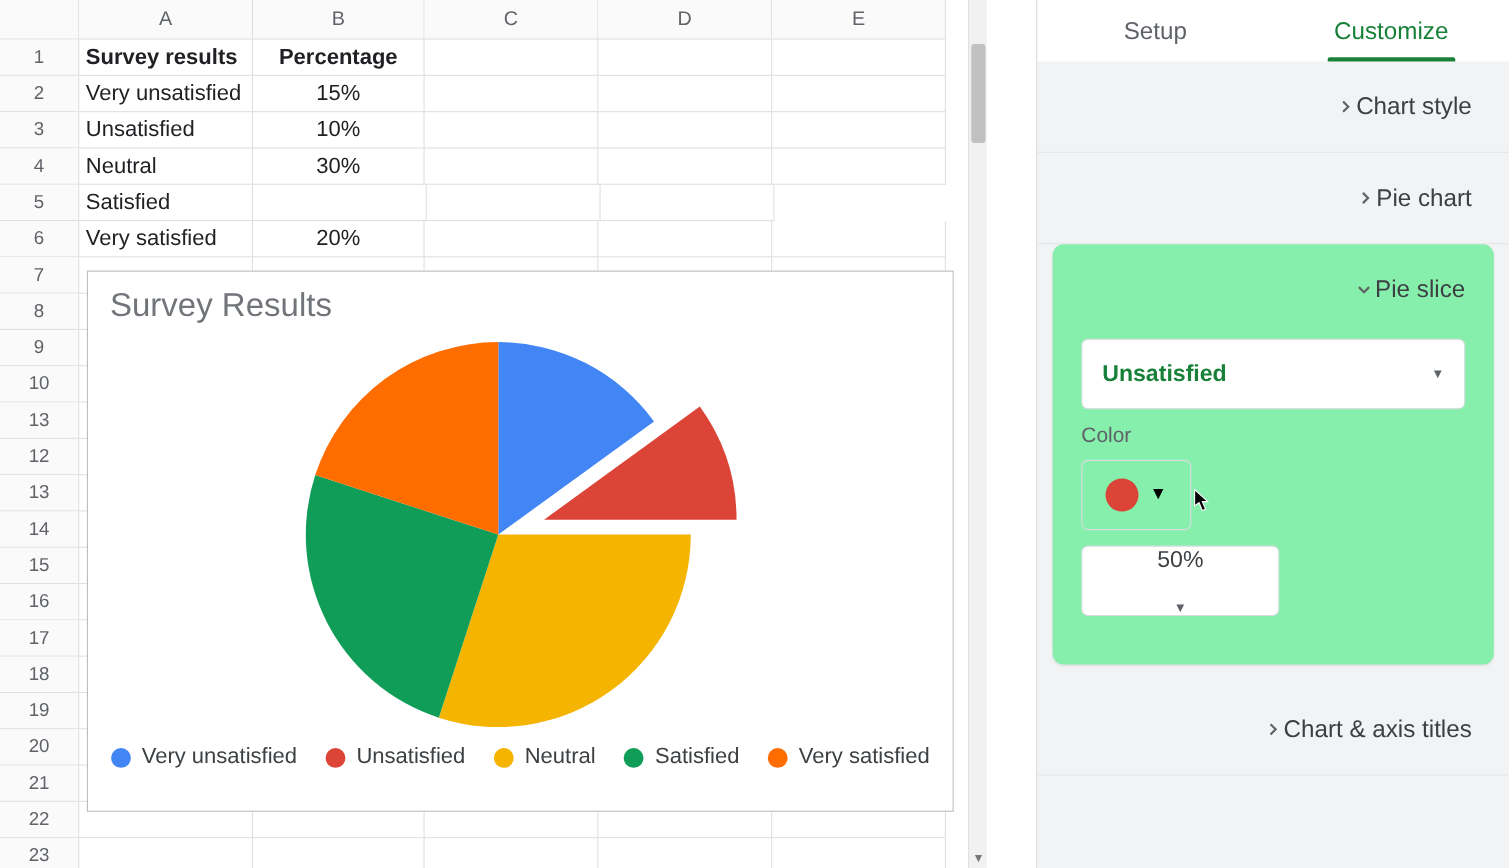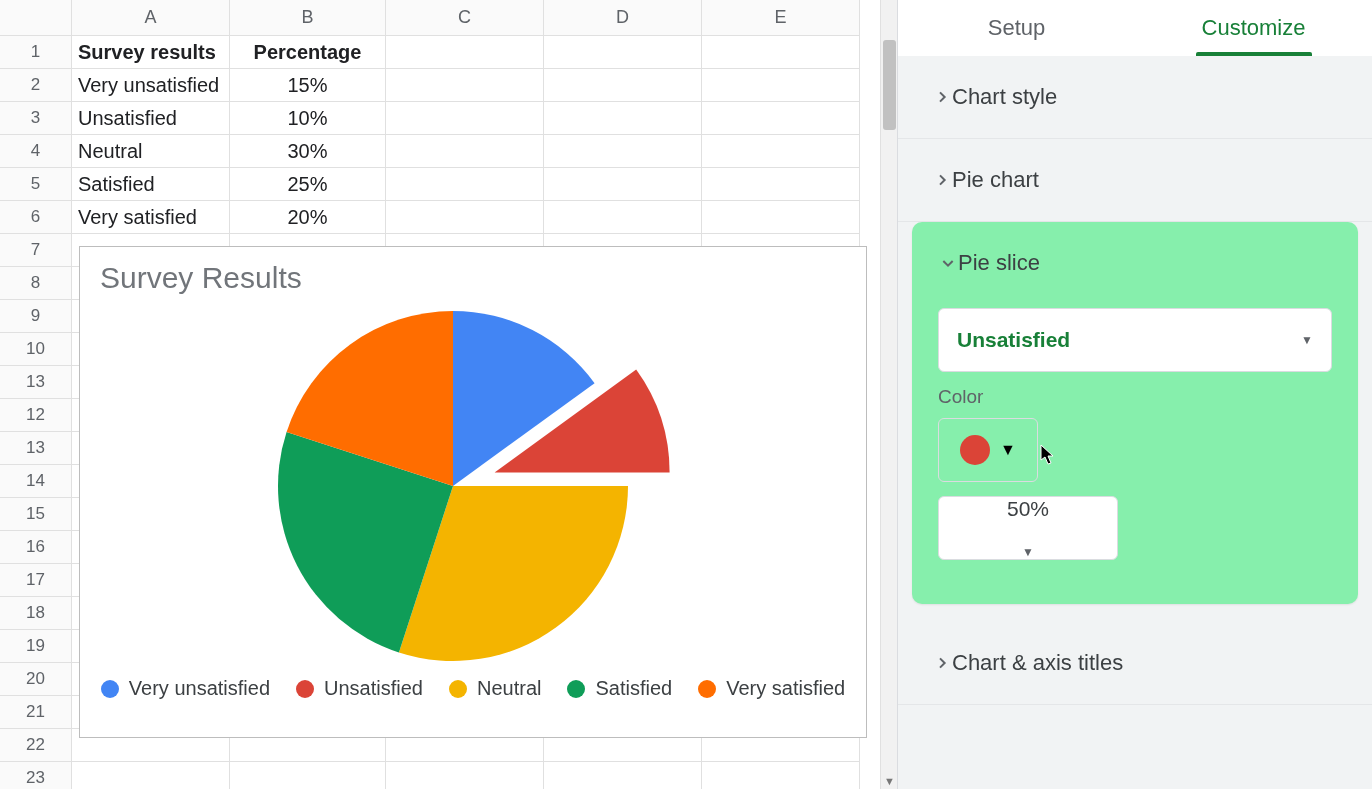--- a/index.html
+++ b/index.html
@@ -33,29 +33,29 @@
   svg.pie { width: 460px; height: 370px; }
   .legend { display: flex; justify-content: center; gap: 26px; margin-top: 6px; flex-wrap: wrap; }
   .legend-item { display: flex; align-items: center; gap: 10px; font-size: 20px; color: #3c4043; }
   .legend-swatch { width: 18px; height: 18px; border-radius: 50%; }
 
   .vscroll { position: absolute; right: 0; top: 0; width: 17px; height: 100%; background: #f1f1f1; border-left: 1px solid #e0e0e0; }
   .vscroll .thumb { position: absolute; left: 2px; width: 13px; top: 40px; height: 90px; background: #c1c1c1; border-radius: 3px; }
   .vscroll .arrow-down { position: absolute; bottom: 2px; left: 3px; font-size: 11px; color: #777; }
 
   
-  .panel { flex: 1; background: #f1f3f4; border-left: 1px solid #dadce0; height: 100%; overflow: hidden; display: flex; flex-direction: column; }
+  .panel { flex: 1; background: #f1f3f4; border-left: 1px solid #dadce0; height: 100%; overflow: hidden; display: flex; flex-direction: column; margin-left: 45px; }
   .tabs { display: flex; height: 56px; background: #fff; }
   .tab { flex: 1; display: flex; align-items: center; justify-content: center; font-size: 22px; color: #5f6368; cursor: pointer; position: relative; }
   .tab.active { color: #188038; font-weight: 500; }
   .tab.active::after { content: ""; position: absolute; bottom: 0; left: 50%; transform: translateX(-50%); width: 116px; height: 4px; background: #188038; border-radius: 2px 2px 0 0; }
 
   .panel-body { flex: 1; overflow-y: auto; padding: 0 0 20px 0; }
   .acc-item { border-bottom: 1px solid #e4e6e8; }
-  .acc-head { display: flex; align-items: center; padding: 28px 34px; font-size: 22px; color: #3c4043; cursor: pointer; }
+  .acc-head { display: flex; align-items: center; padding: 28px 34px; font-size: 22px; color: #3c4043; cursor: pointer; justify-content: flex-end; }
   .acc-head.collapsed { background: transparent; }
   .chevron { width: 20px; height: 20px; display: flex; align-items: center; justify-content: center; color: #5f6368; }
   .chevron svg { width: 16px; height: 16px; }
 
   .acc-card { margin: 0 14px 18px 14px; background: #86efac; border-radius: 10px; padding: 20px 22px 44px 22px; box-shadow: 0 1px 2px rgba(0,0,0,0.08); }
   .acc-card .acc-head { padding: 8px 4px 18px 4px; font-weight: 400; }
   .field { margin: 14px 4px 0 4px; }
   .field-label { font-size: 19px; color: #5f6368; margin-bottom: 10px; }
   .select-box { border: 1px solid #dadce0; border-radius: 6px; height: 64px; display: flex; align-items: center; justify-content: space-between; padding: 0 18px; font-size: 21px; color: #3c4043; cursor: pointer; background: #fff; }
   .select-box.green { color: #188038; font-weight: 700; }
@@ -132,21 +132,20 @@
         </div>
         <div class="row">
           <div class="cell A">Neutral</div>
           <div class="cell B">30%</div>
           <div class="cell C"></div>
           <div class="cell D"></div>
           <div class="cell E"></div>
         </div>
         <div class="row">
           <div class="cell A">Satisfied</div>
-          <div class="cell B">25%</div>
           <div class="cell C"></div>
           <div class="cell D"></div>
           <div class="cell E"></div>
         </div>
         <div class="row">
           <div class="cell A">Very satisfied</div>
           <div class="cell B">20%</div>
           <div class="cell C"></div>
           <div class="cell D"></div>
           <div class="cell E"></div>

